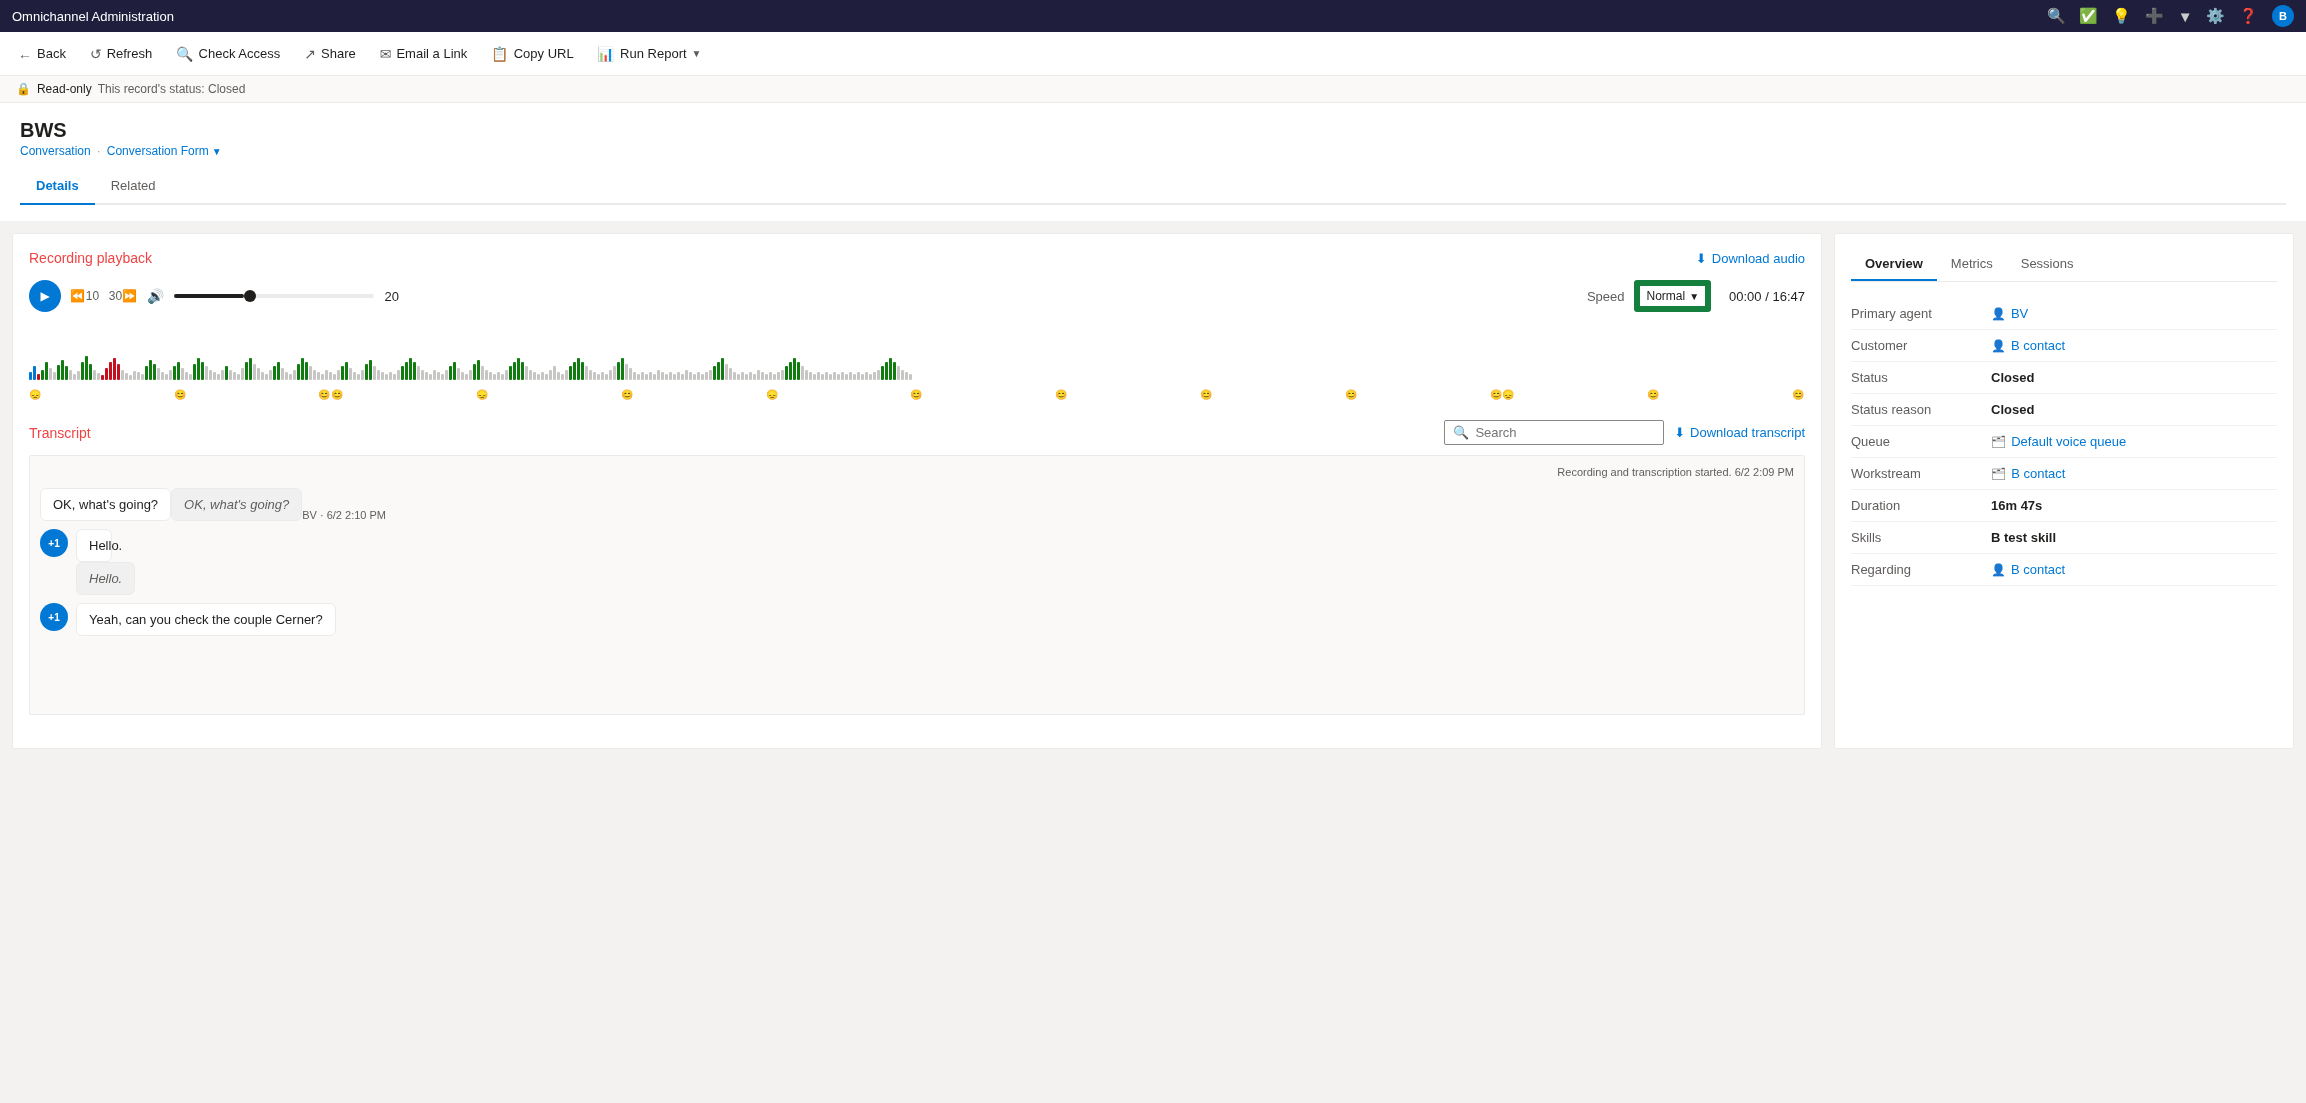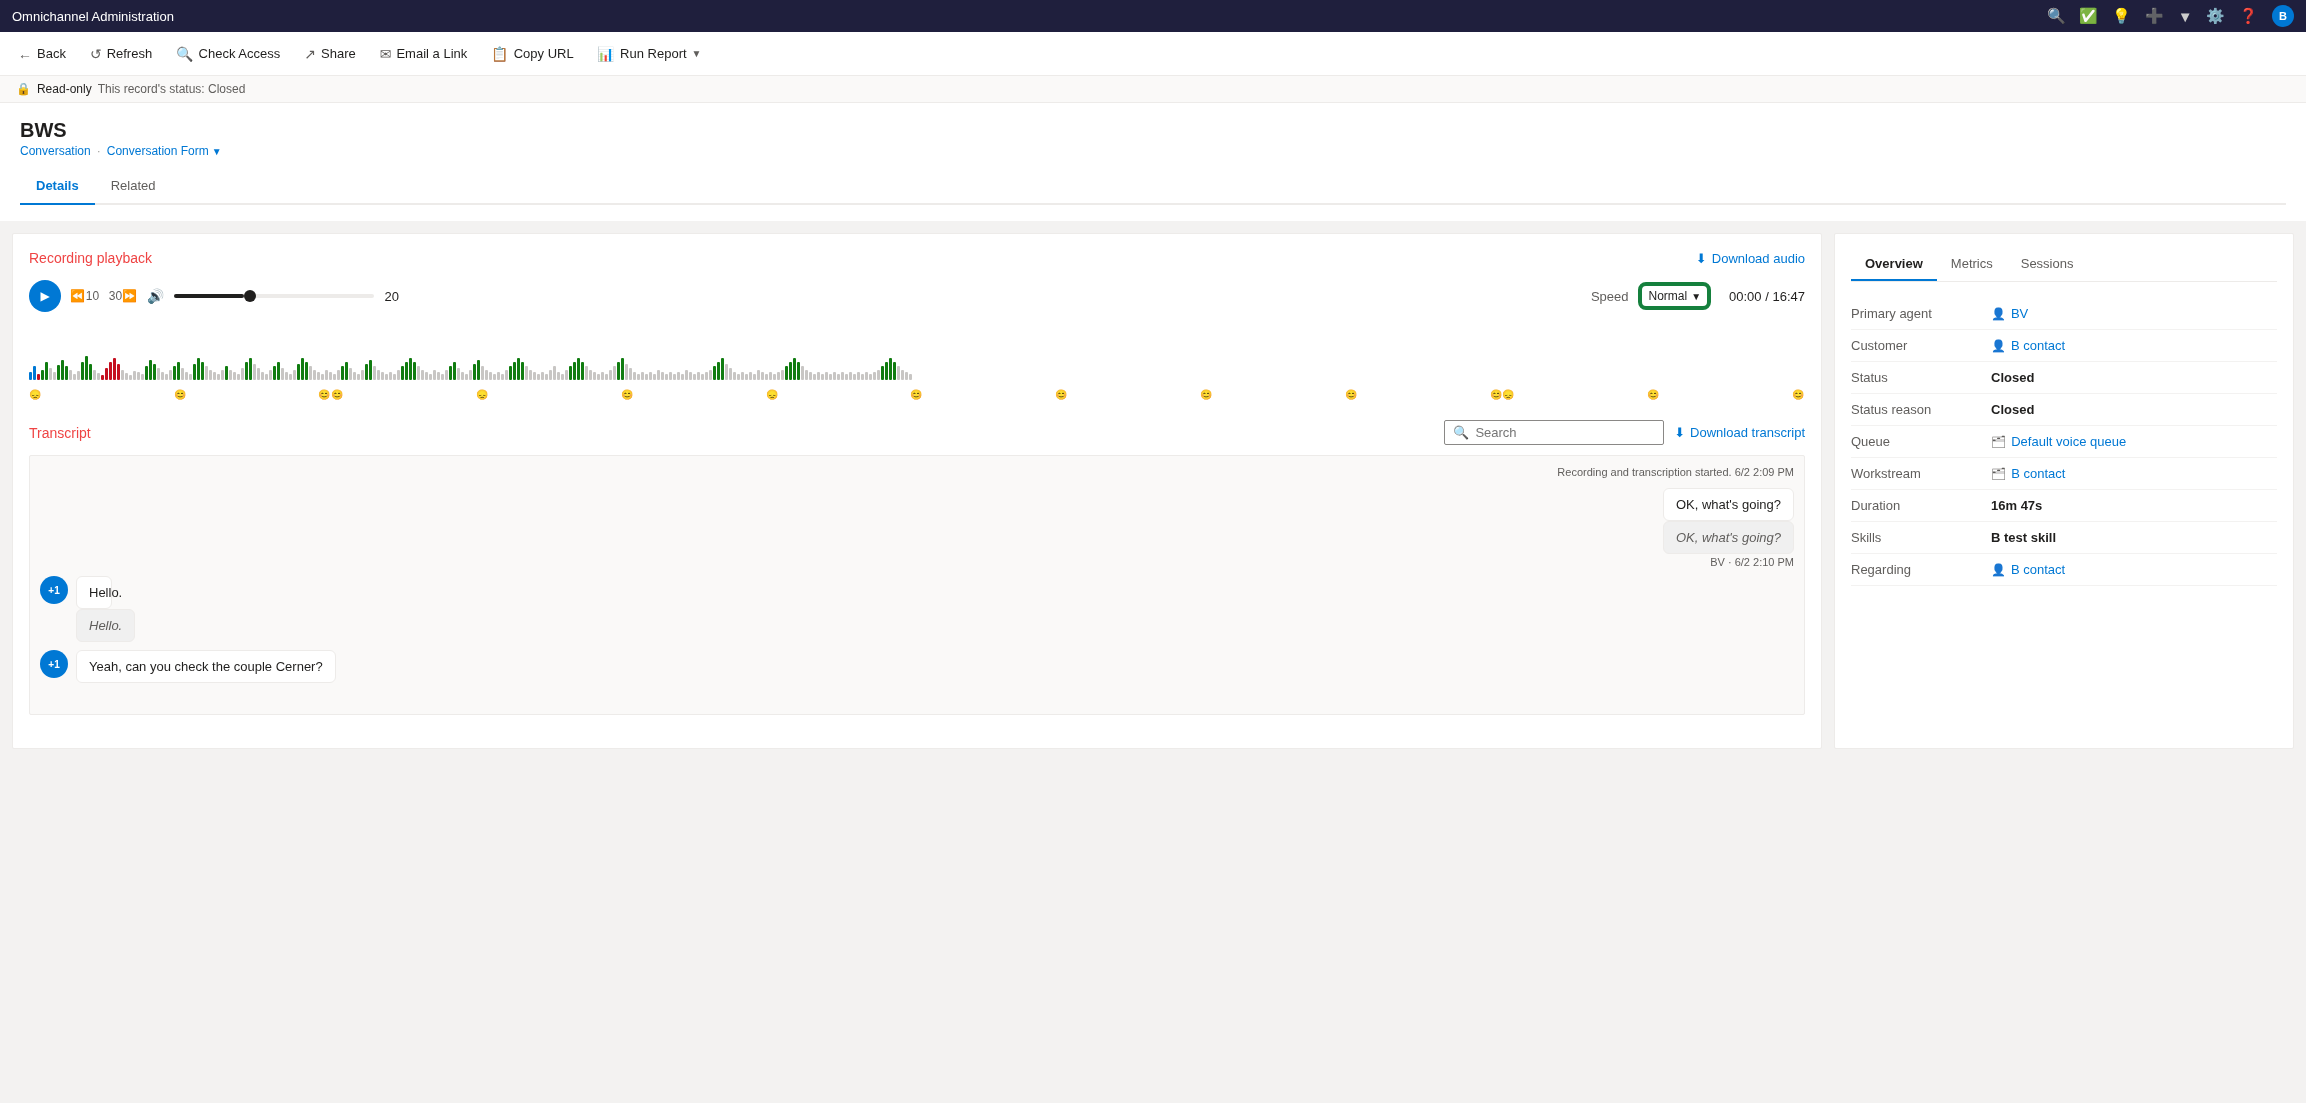--- a/index.html
+++ b/index.html
@@ -226,25 +226,25 @@
       font-size: 13px;
       color: #201f1e;
       min-width: 18px;
     }
     .speed-label {
       font-size: 13px;
       color: #605e5c;
       margin-left: auto;
     }
     .speed-select {
-      border: 4px solid #15803d;
+      border: 6px solid #15803d;
       background: #fff;
       font-size: 12px;
       padding: 3px 6px;
-      border-radius: 8px;
+      border-radius: 3px;
       cursor: pointer;
       display: flex; align-items: center; gap: 4px;
     }
     .time-display {
       font-size: 13px;
       color: #201f1e;
       margin-left: 8px;
       white-space: nowrap;
     }
 
@@ -318,21 +318,21 @@
       overflow-y: auto;
     }
     .recording-note {
       text-align: right;
       font-size: 11px;
       color: #605e5c;
       margin-bottom: 10px;
     }
     .chat-bubble-right {
       display: flex;
-      flex-direction: column;
+      flex-direction: row;
       align-items: flex-end;
       margin-bottom: 8px;
     }
     .bubble-right {
       background: #fff;
       border: 1px solid #edebe9;
       border-radius: 6px;
       padding: 8px 12px;
       font-size: 13px;
       max-width: 60%;

